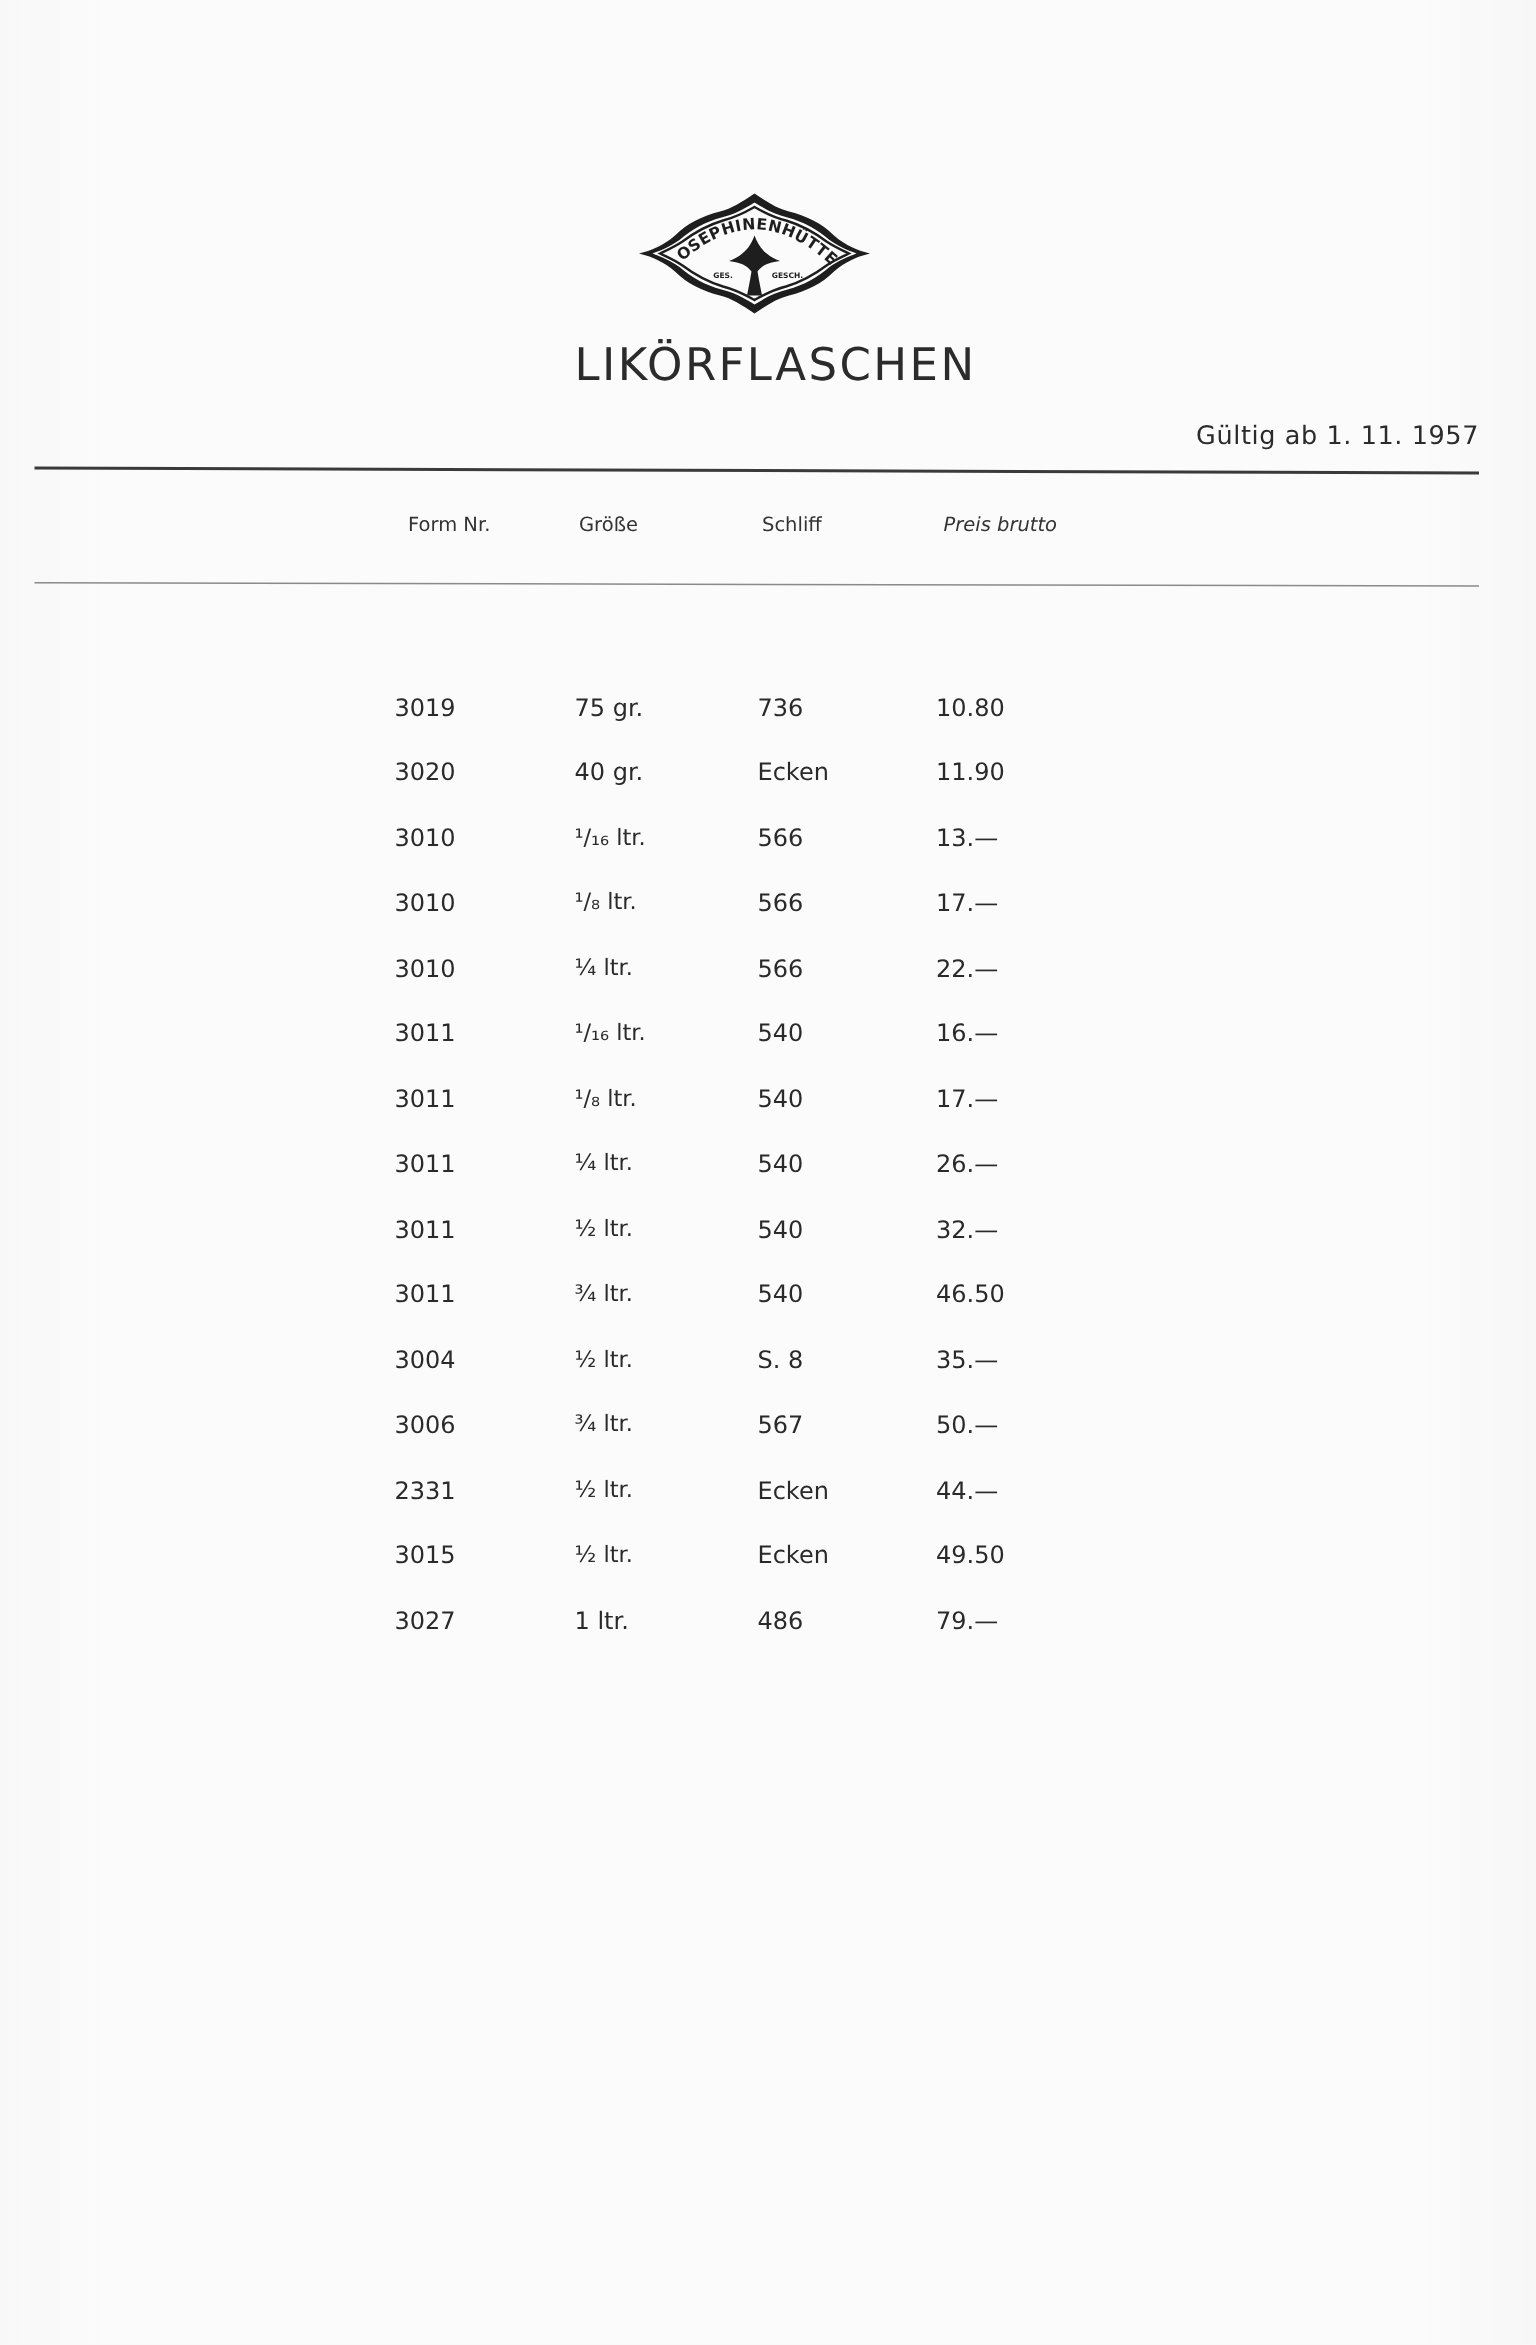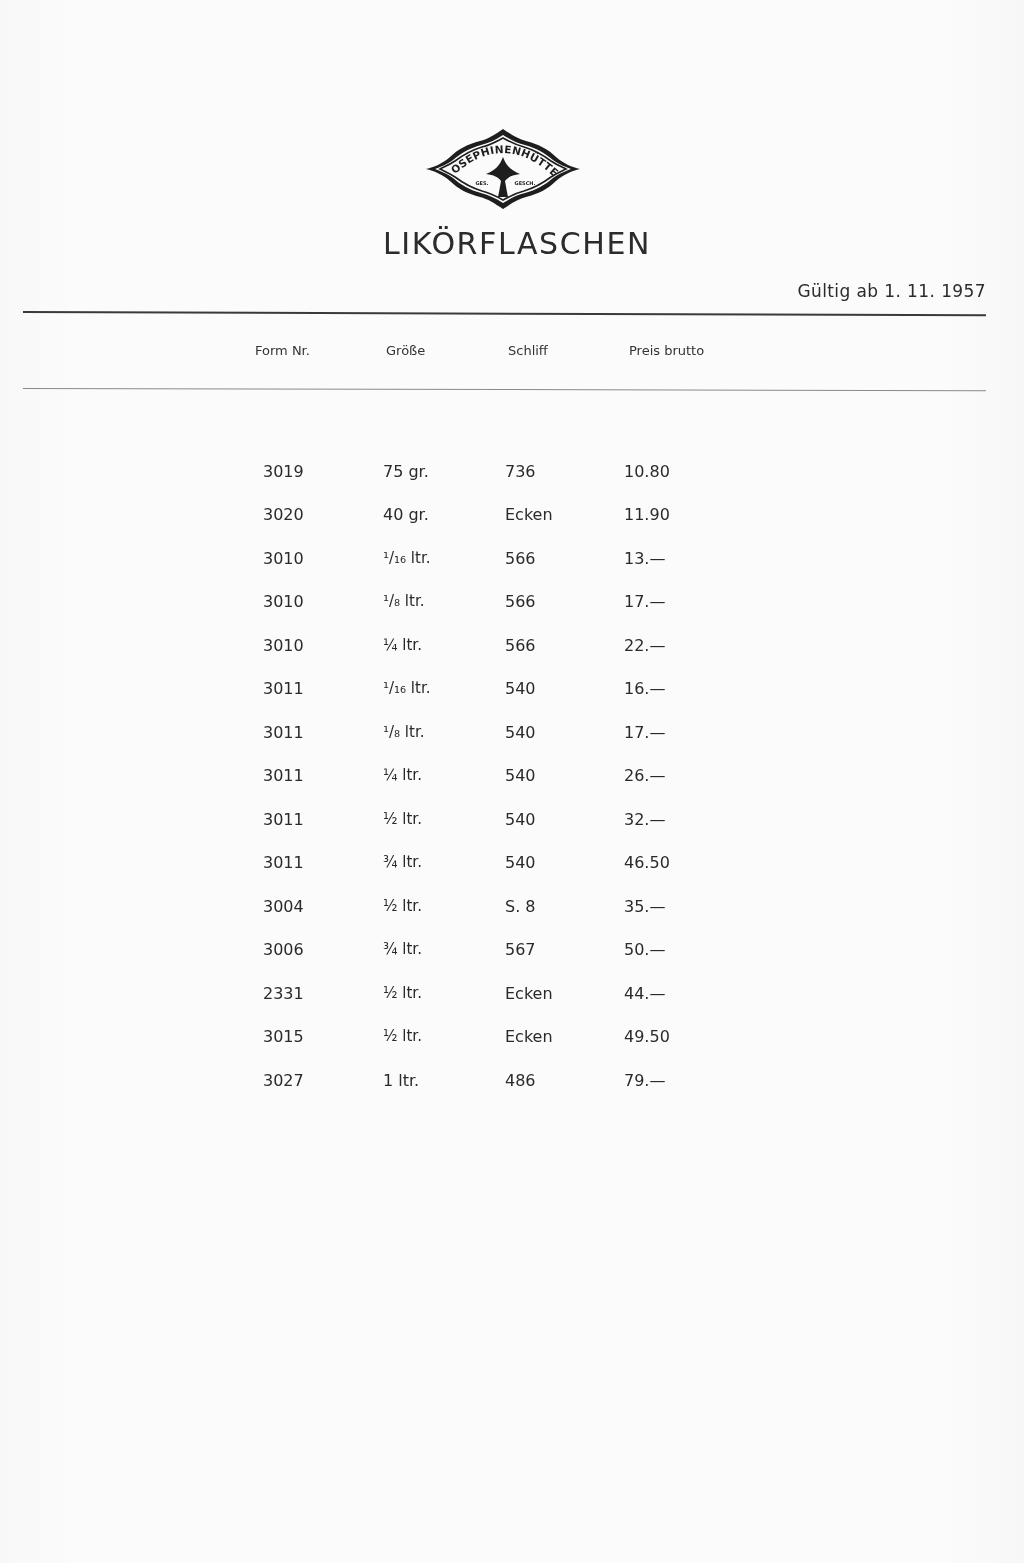--- a/index.html
+++ b/index.html
@@ -124,24 +124,24 @@
       <text x="101" y="58" font-family="DejaVu Sans, sans-serif" font-size="5" font-weight="bold" fill="#1e1e1e" text-anchor="middle">GESCH.</text>
     </svg>
   </div>
 
   <h1 class="title"><span>LIKÖRFLASCHEN</span></h1>
 
   <div class="valid-date">Gültig ab 1. 11. 1957</div>
 
   <div class="rule-top"></div>
 
-  <div class="col-header c-form" style="left:255px;">Form Nr.</div>
+  <div class="col-header c-form" style="left:272px;">Form Nr.</div>
   <div class="col-header c-size" style="left:386px;">Größe</div>
   <div class="col-header c-cut" style="left:508px;">Schliff</div>
-  <div class="col-header c-price" style="left:629px;">Preis brutto</div>
+  <div class="col-header c-price" style="left:629px;font-style:italic;">Preis brutto</div>
 
   <div class="rule-bottom"></div>
 
   <div>
     <div class="row" style="top:462px;">
       <span class="cell c-form">3019</span>
       <span class="cell c-size">75 gr.</span>
       <span class="cell c-cut">736</span>
       <span class="cell c-price">10.80</span>
     </div>

